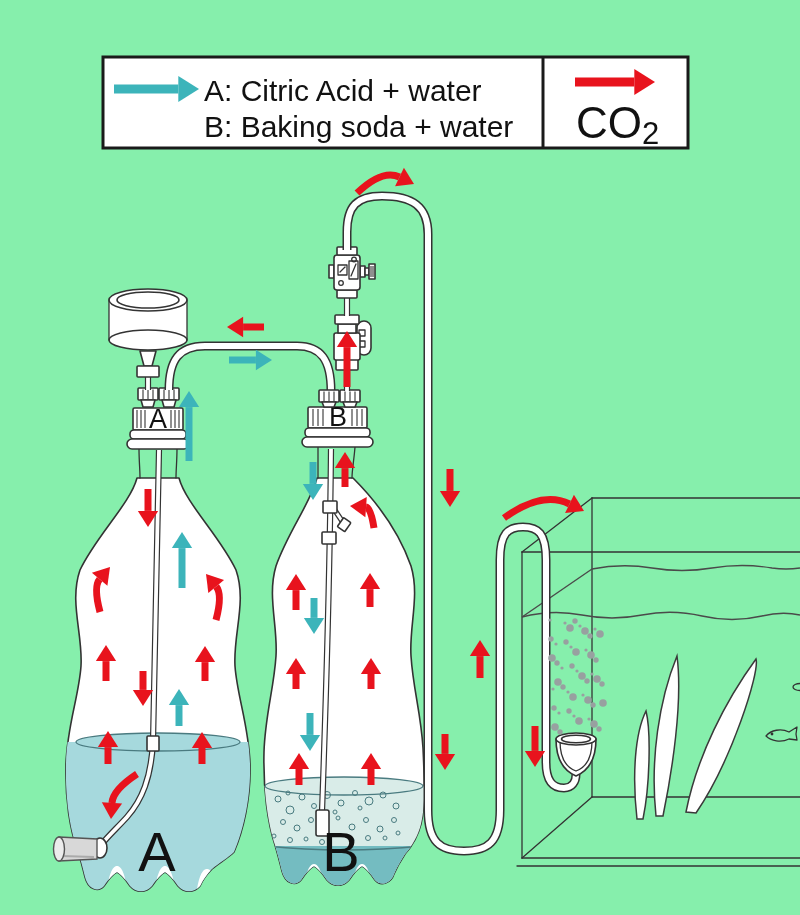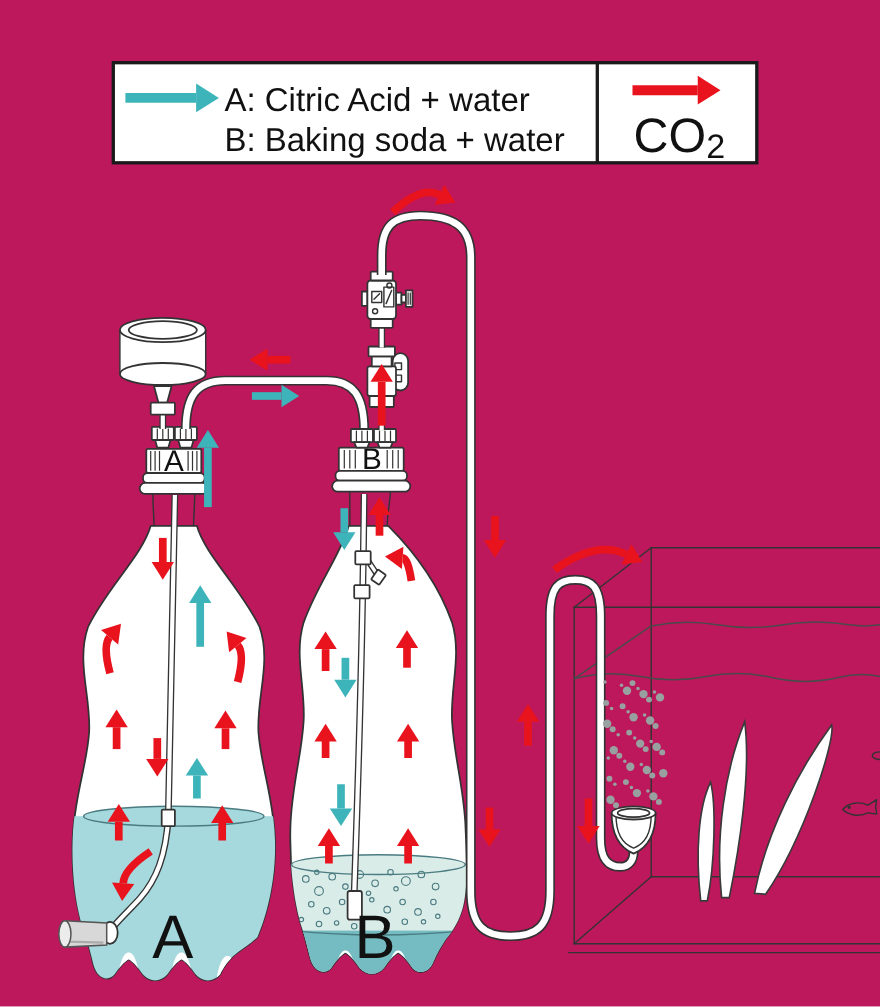--- a/index.html
+++ b/index.html
@@ -1,16 +1,16 @@
 <!DOCTYPE html>
 <html style="--c-red: #e8131d; --c-teal: #3cb4ba; --c-line: #333333; --c-liquid-a: #a6d9dd; --c-liquid-b-top: #d9ece8; --c-liquid-b-bottom: #74bcc1; --c-dot: #98a0a0;"><head>
 <meta charset="utf-8">
 <style>
   html,body{margin:0;padding:0;background:#fff;}
-  .stage{width:800px;height:915px;position:relative;background:#be185d;overflow:hidden;}
+  .stage{width:800px;height:915px;position:relative;background:#86efac;overflow:hidden;}
   svg{display:block;}
   text{font-family:"Liberation Sans", sans-serif;fill:#111;}
   .outline{fill:#fff;stroke:var(--c-line);stroke-width:1.6;stroke-linejoin:round;}
   .thin{fill:none;stroke:var(--c-line);stroke-width:1.3;stroke-linejoin:round;stroke-linecap:round;}
   .waterline{fill:none;stroke:#4a4a4a;stroke-width:1.4;}
   .surfline{fill:none;stroke:#4a7b80;stroke-width:1.3;}
   .tube-o{fill:none;stroke:var(--c-line);stroke-width:9;}
   .tube-i{fill:none;stroke:#fff;stroke-width:6;}
   .tube-o.sm{stroke-width:6.2;}
   .tube-i.sm{stroke-width:3.8;}

